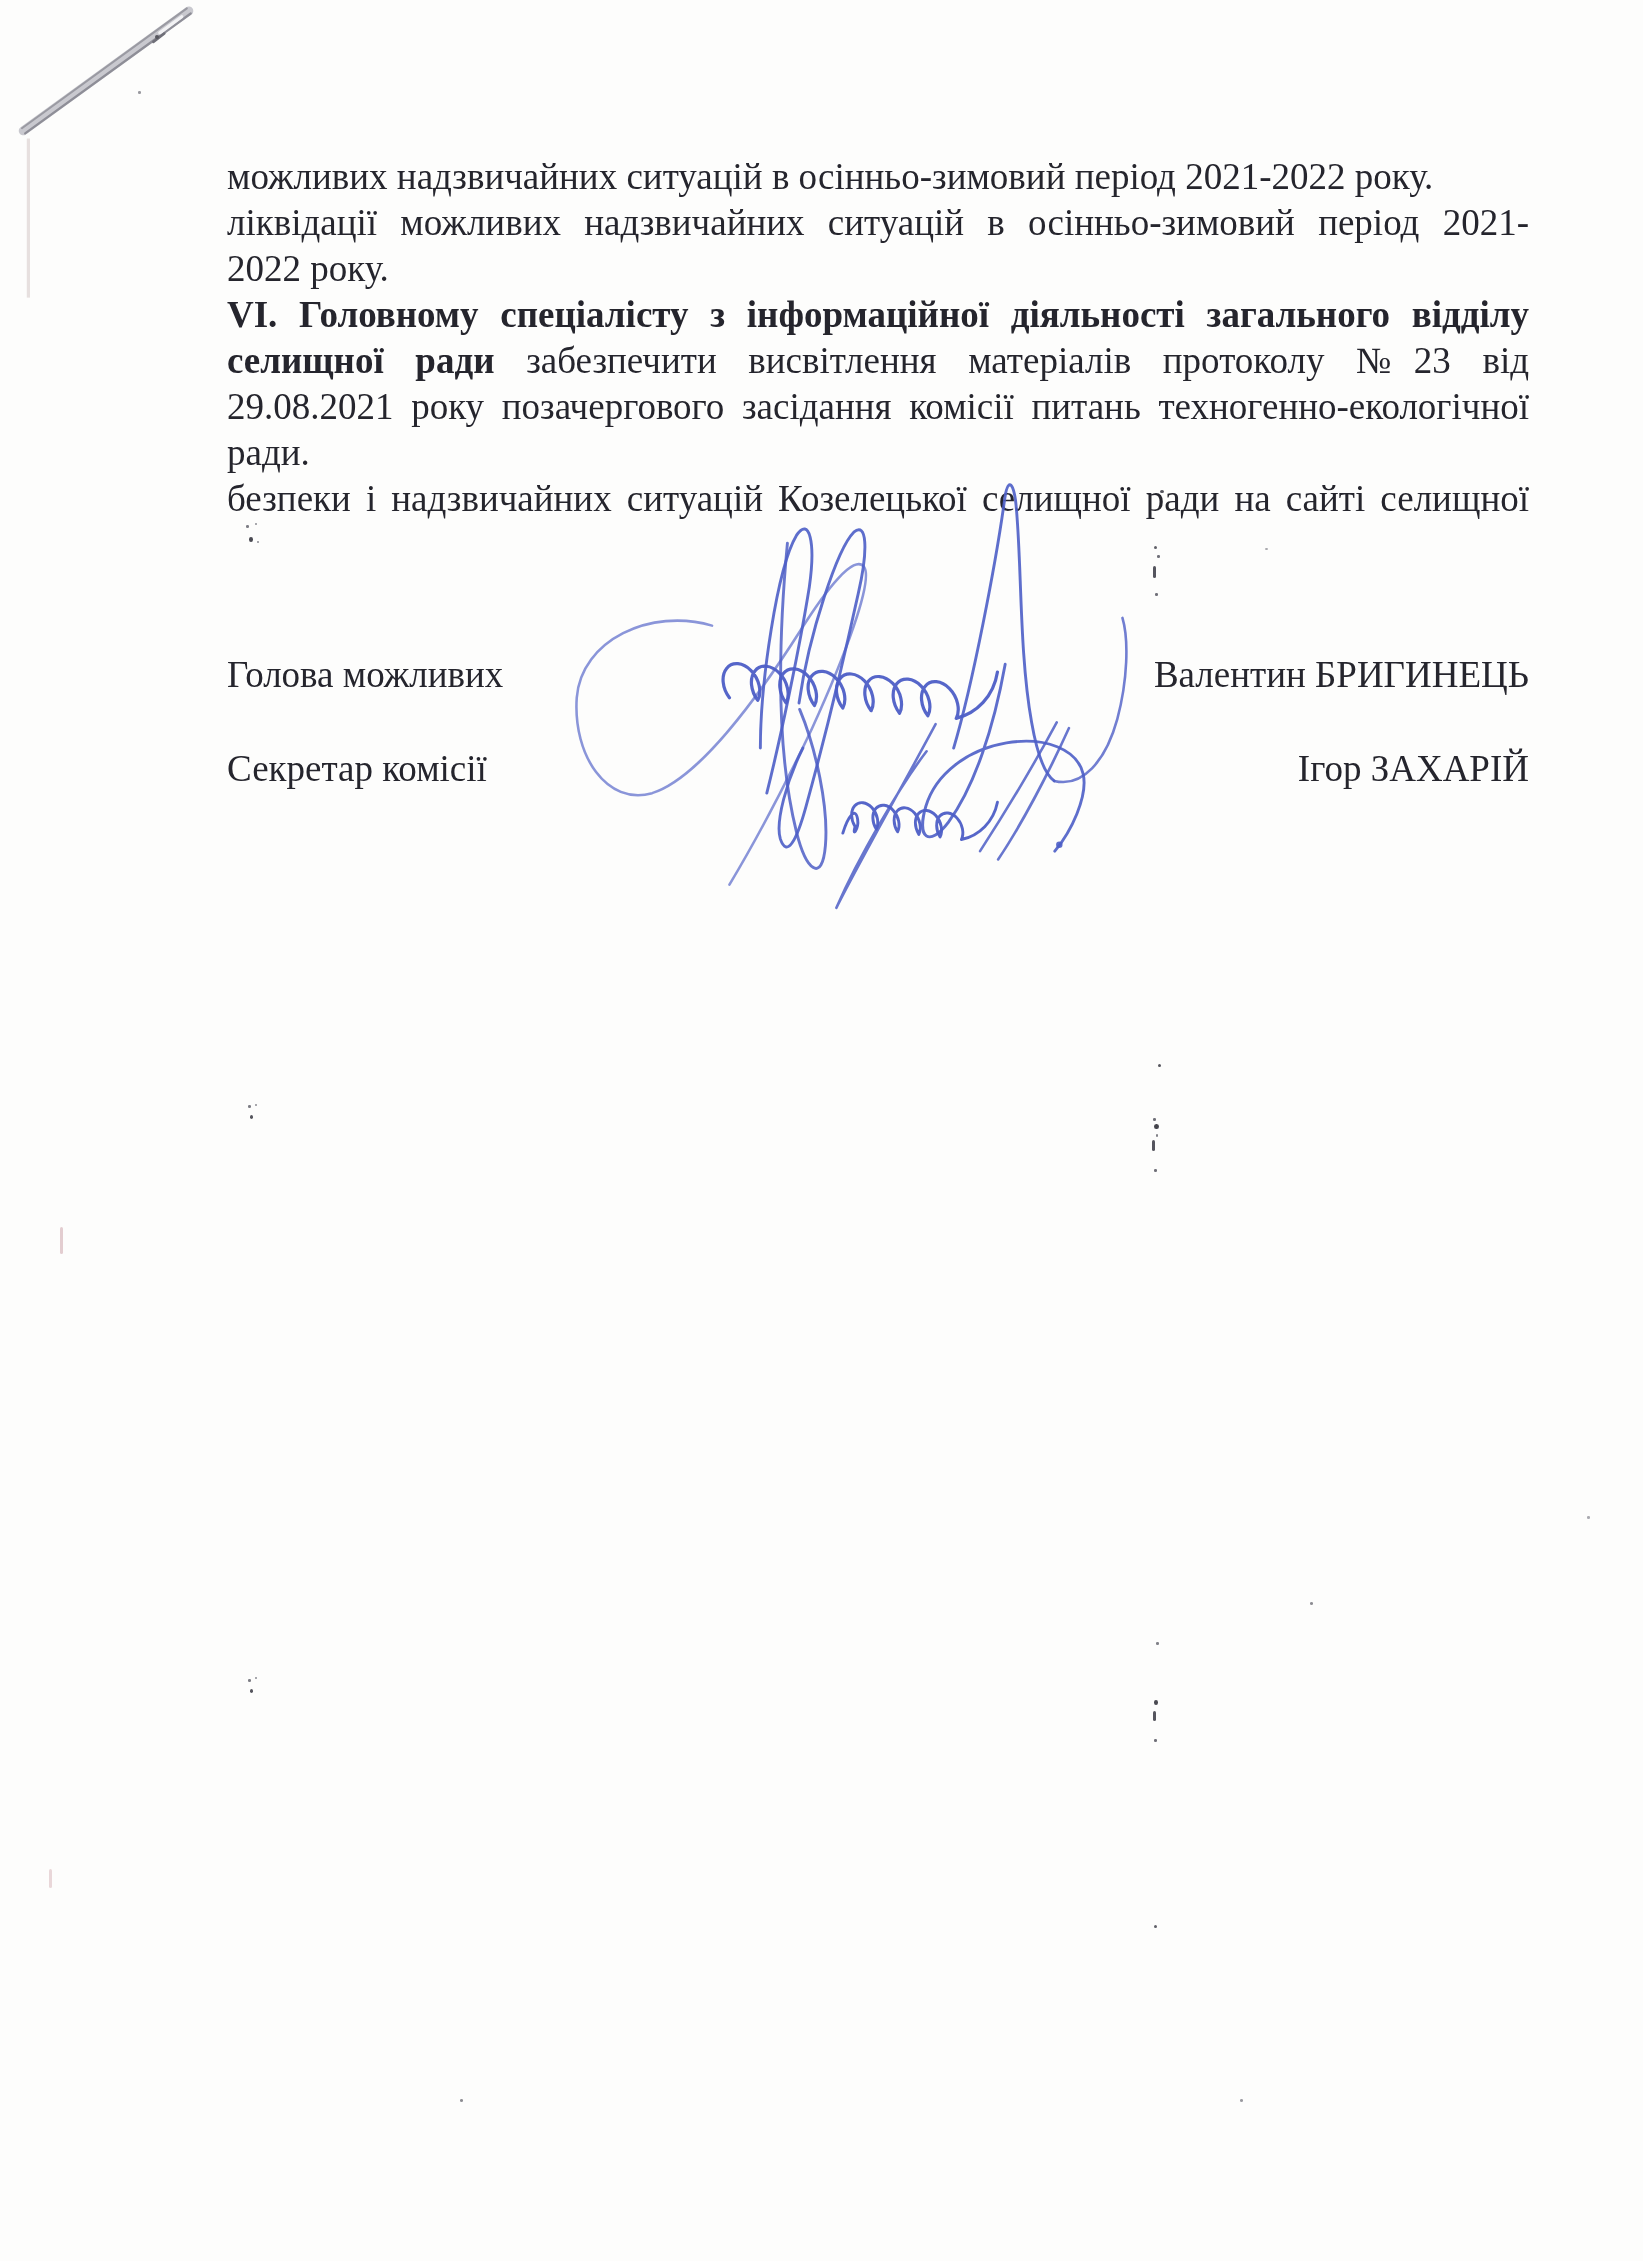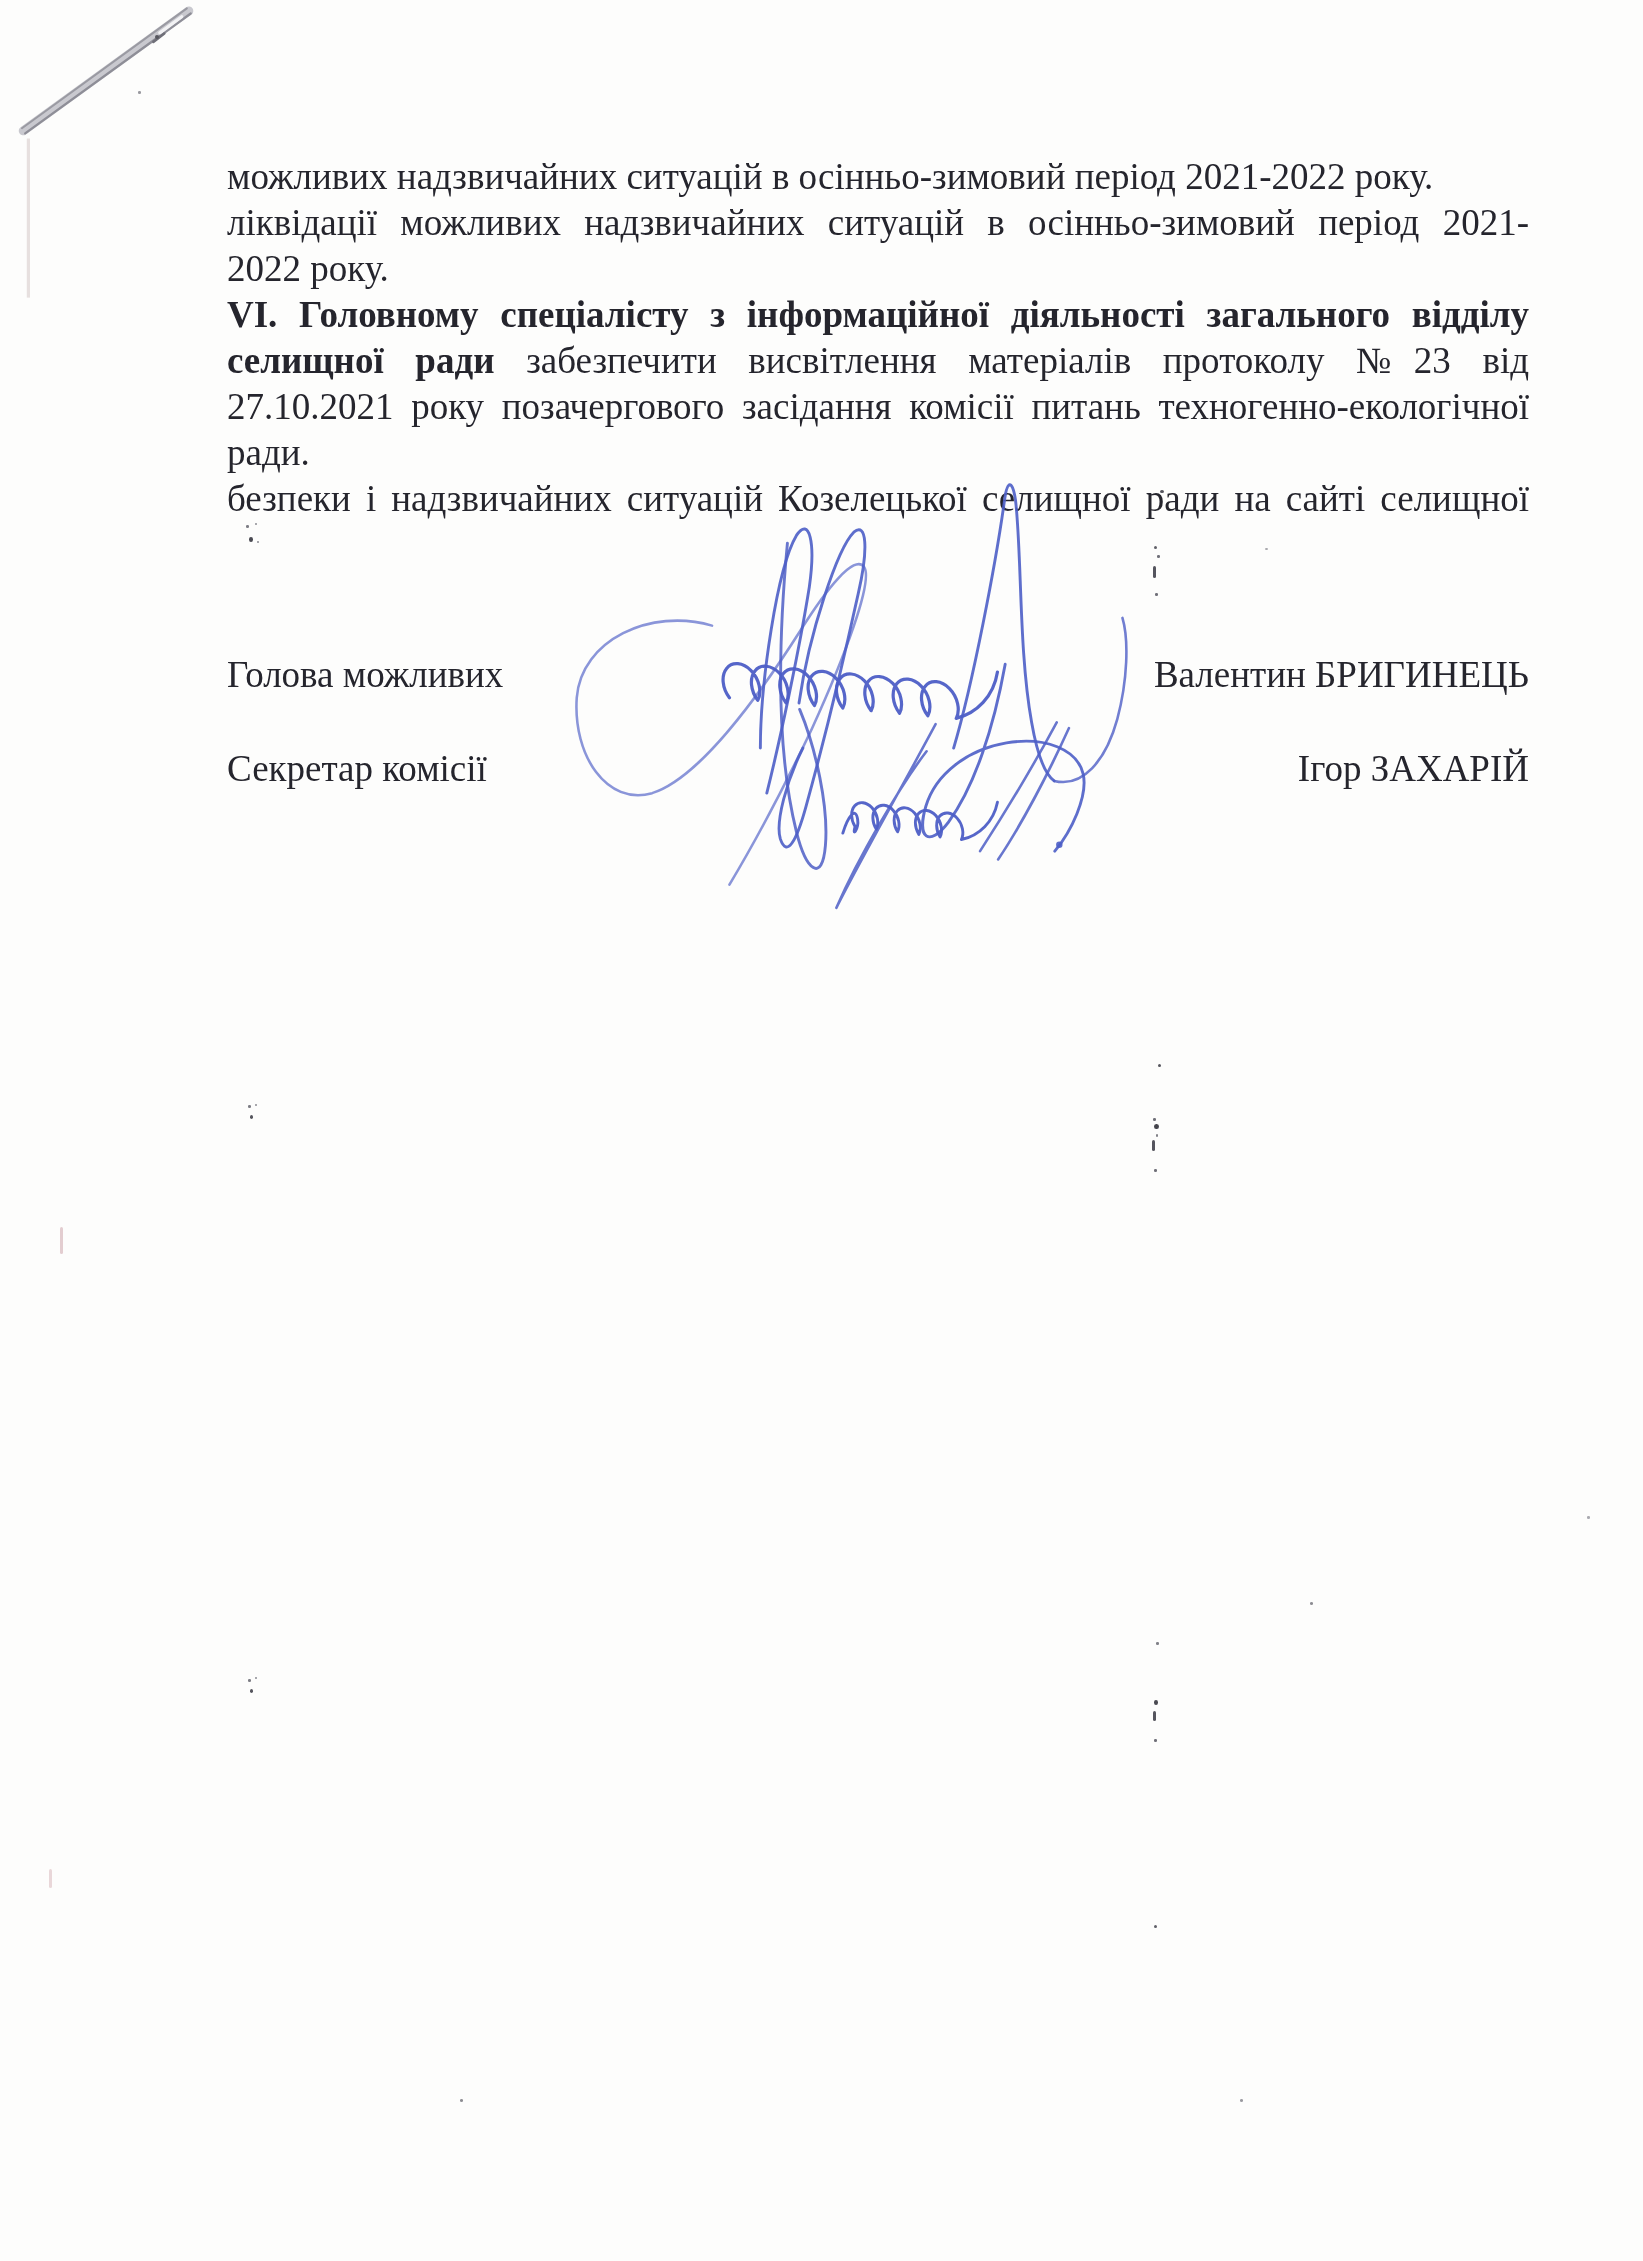--- a/index.html
+++ b/index.html
@@ -47,21 +47,21 @@
   </svg>
 
   <div class="textblock">
     <div class="ln">можливих надзвичайних ситуацій в осінньо-зимовий період 2021-2022 року.</div>
 
     <div class="ln jl">ліквідації можливих надзвичайних ситуацій в осінньо-зимовий період 2021-</div>
     <div class="ln">2022 року.</div>
 
     <div class="ln jl bold">VI. Головному спеціалісту з інформаційної діяльності загального відділу</div>
     <div class="ln jl"><span class="bold">селищної ради</span><span> забезпечити висвітлення матеріалів протоколу №23 від</span></div>
-    <div class="ln jl">27.10.2021 року позачергового засідання комісії питань техногенно-екологічної</div>
+    <div class="ln jl">29.08.2021 року позачергового засідання комісії питань техногенно-екологічної</div>
     <div class="ln">ради.</div>
     <div class="ln jl">безпеки і надзвичайних ситуацій Козелецької селищної ради на сайті селищної</div>
   </div>
 
   <div class="sigrow" style="top:652px">
     <span class="role">Голова можливих</span>
     <span class="name">Валентин БРИГИНЕЦЬ</span>
   </div>
   <div class="sigrow" style="top:746px">
     <span class="role">Секретар комісії</span>

